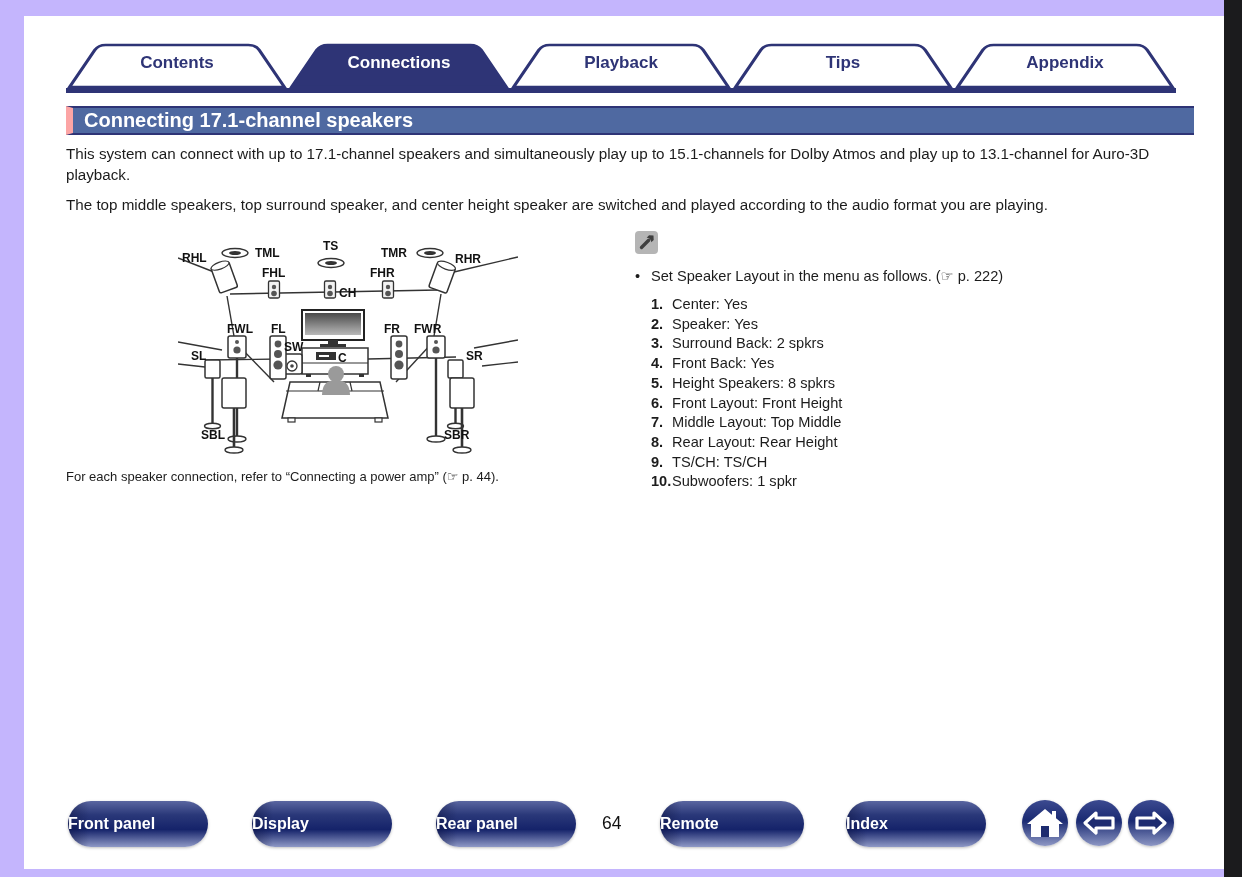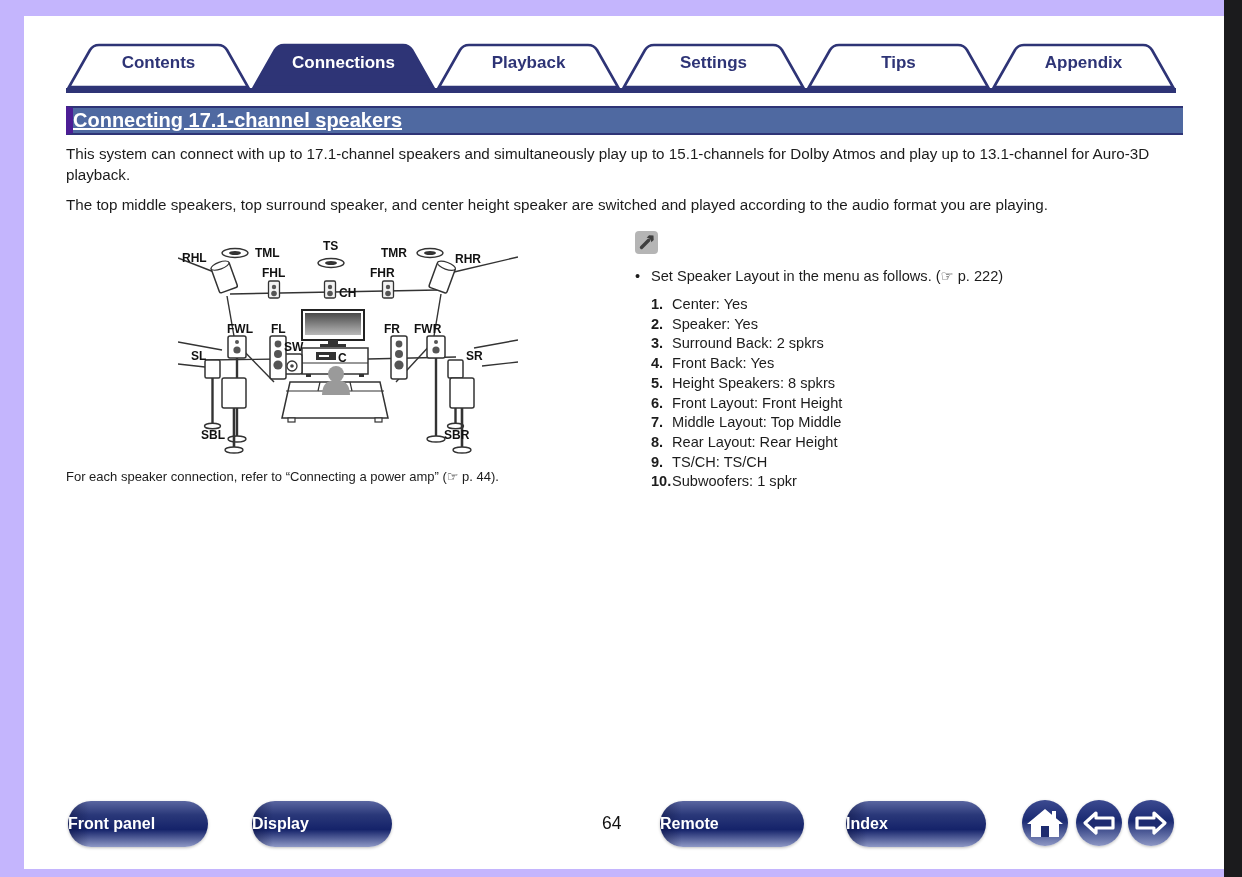--- a/index.html
+++ b/index.html
@@ -14,22 +14,22 @@
   .tab svg path{fill:#ffffff;stroke:#2e3476;stroke-width:2.6;}
   .tab.active svg path{fill:#2e3476;}
   .tab .lbl{position:absolute;left:0;right:0;top:11px;text-align:center;
     font-size:17px;font-weight:bold;color:#2e3476;}
   .tab.active .lbl{color:#ffffff;}
   .tabline{width:100%;height:5px;background:#2e3476;}
 
   
   .banner{position:absolute;left:42px;top:90px;width:1110px;height:25px;
     background:#4f69a1;border-top:2px solid #2e3476;border-bottom:2px solid #2e3476;
-    border-left:7px solid #4c1d95;box-sizing:content-box;
-    color:#ffffff;font-size:20px;font-weight:bold;line-height:25px;text-decoration:underline;}
+    border-left:7px solid #fca5a5;box-sizing:content-box;
+    color:#ffffff;font-size:20px;font-weight:bold;line-height:25px;padding-left:11px;}
 
   
   .intro{position:absolute;left:42px;top:127px;width:1128px;color:#1c1c1c;
     font-size:15.2px;line-height:21px;}
   .intro p{margin:0 0 9px 0;}
 
   
   .diagram{position:absolute;left:154px;top:216px;width:340px;height:228px;}
   .caption{position:absolute;left:42px;top:450px;width:440px;color:#1c1c1c;
     font-size:13px;line-height:21px;}
@@ -78,26 +78,20 @@
         <svg viewBox="0 0 185 46" preserveAspectRatio="none">
               <path d="M3 45 L24 8 Q27 3 33 3 L152 3 Q158 3 161 8 L182 45 Z"></path>
             </svg>
         <div class="lbl">Connections</div>
       </div>
       <div class="tab">
         <svg viewBox="0 0 185 46" preserveAspectRatio="none">
               <path d="M3 45 L24 8 Q27 3 33 3 L152 3 Q158 3 161 8 L182 45 Z"></path>
             </svg>
         <div class="lbl">Playback</div>
-      </div>
-      <div class="tab">
-        <svg viewBox="0 0 185 46" preserveAspectRatio="none">
-              <path d="M3 45 L24 8 Q27 3 33 3 L152 3 Q158 3 161 8 L182 45 Z"></path>
-            </svg>
-        <div class="lbl">Settings</div>
       </div>
       <div class="tab">
         <svg viewBox="0 0 185 46" preserveAspectRatio="none">
               <path d="M3 45 L24 8 Q27 3 33 3 L152 3 Q158 3 161 8 L182 45 Z"></path>
             </svg>
         <div class="lbl">Tips</div>
       </div>
       <div class="tab">
         <svg viewBox="0 0 185 46" preserveAspectRatio="none">
               <path d="M3 45 L24 8 Q27 3 33 3 L152 3 Q158 3 161 8 L182 45 Z"></path>
@@ -332,20 +326,21 @@
           </div>
       <div class="note-item">
             <span class="num">10.</span>
             <span>Subwoofers: 1 spkr</span>
           </div>
     </div>
   </div>
 
   <div class="btn" style="left:44px;width:140px;">Front panel</div>
   <div class="btn" style="left:228px;width:140px;">Display</div>
+  <div class="btn" style="left:412px;width:140px;">Rear panel</div>
   <div class="pagenum">64</div>
   <div class="btn" style="left:636px;width:144px;">Remote</div>
   <div class="btn" style="left:822px;width:140px;">Index</div>
 
   <div class="circle-btn" style="left:998px;">
     <svg width="46" height="46" viewBox="0 0 46 46">
       <rect x="30" y="11" width="4" height="8" fill="#fff"></rect>
       <path d="M23 9 L41 24 L37 24 L37 37 L9 37 L9 24 L5 24 Z" fill="#fff"></path>
       <rect x="19" y="26" width="8" height="11" fill="#1e2c70"></rect>
     </svg>

